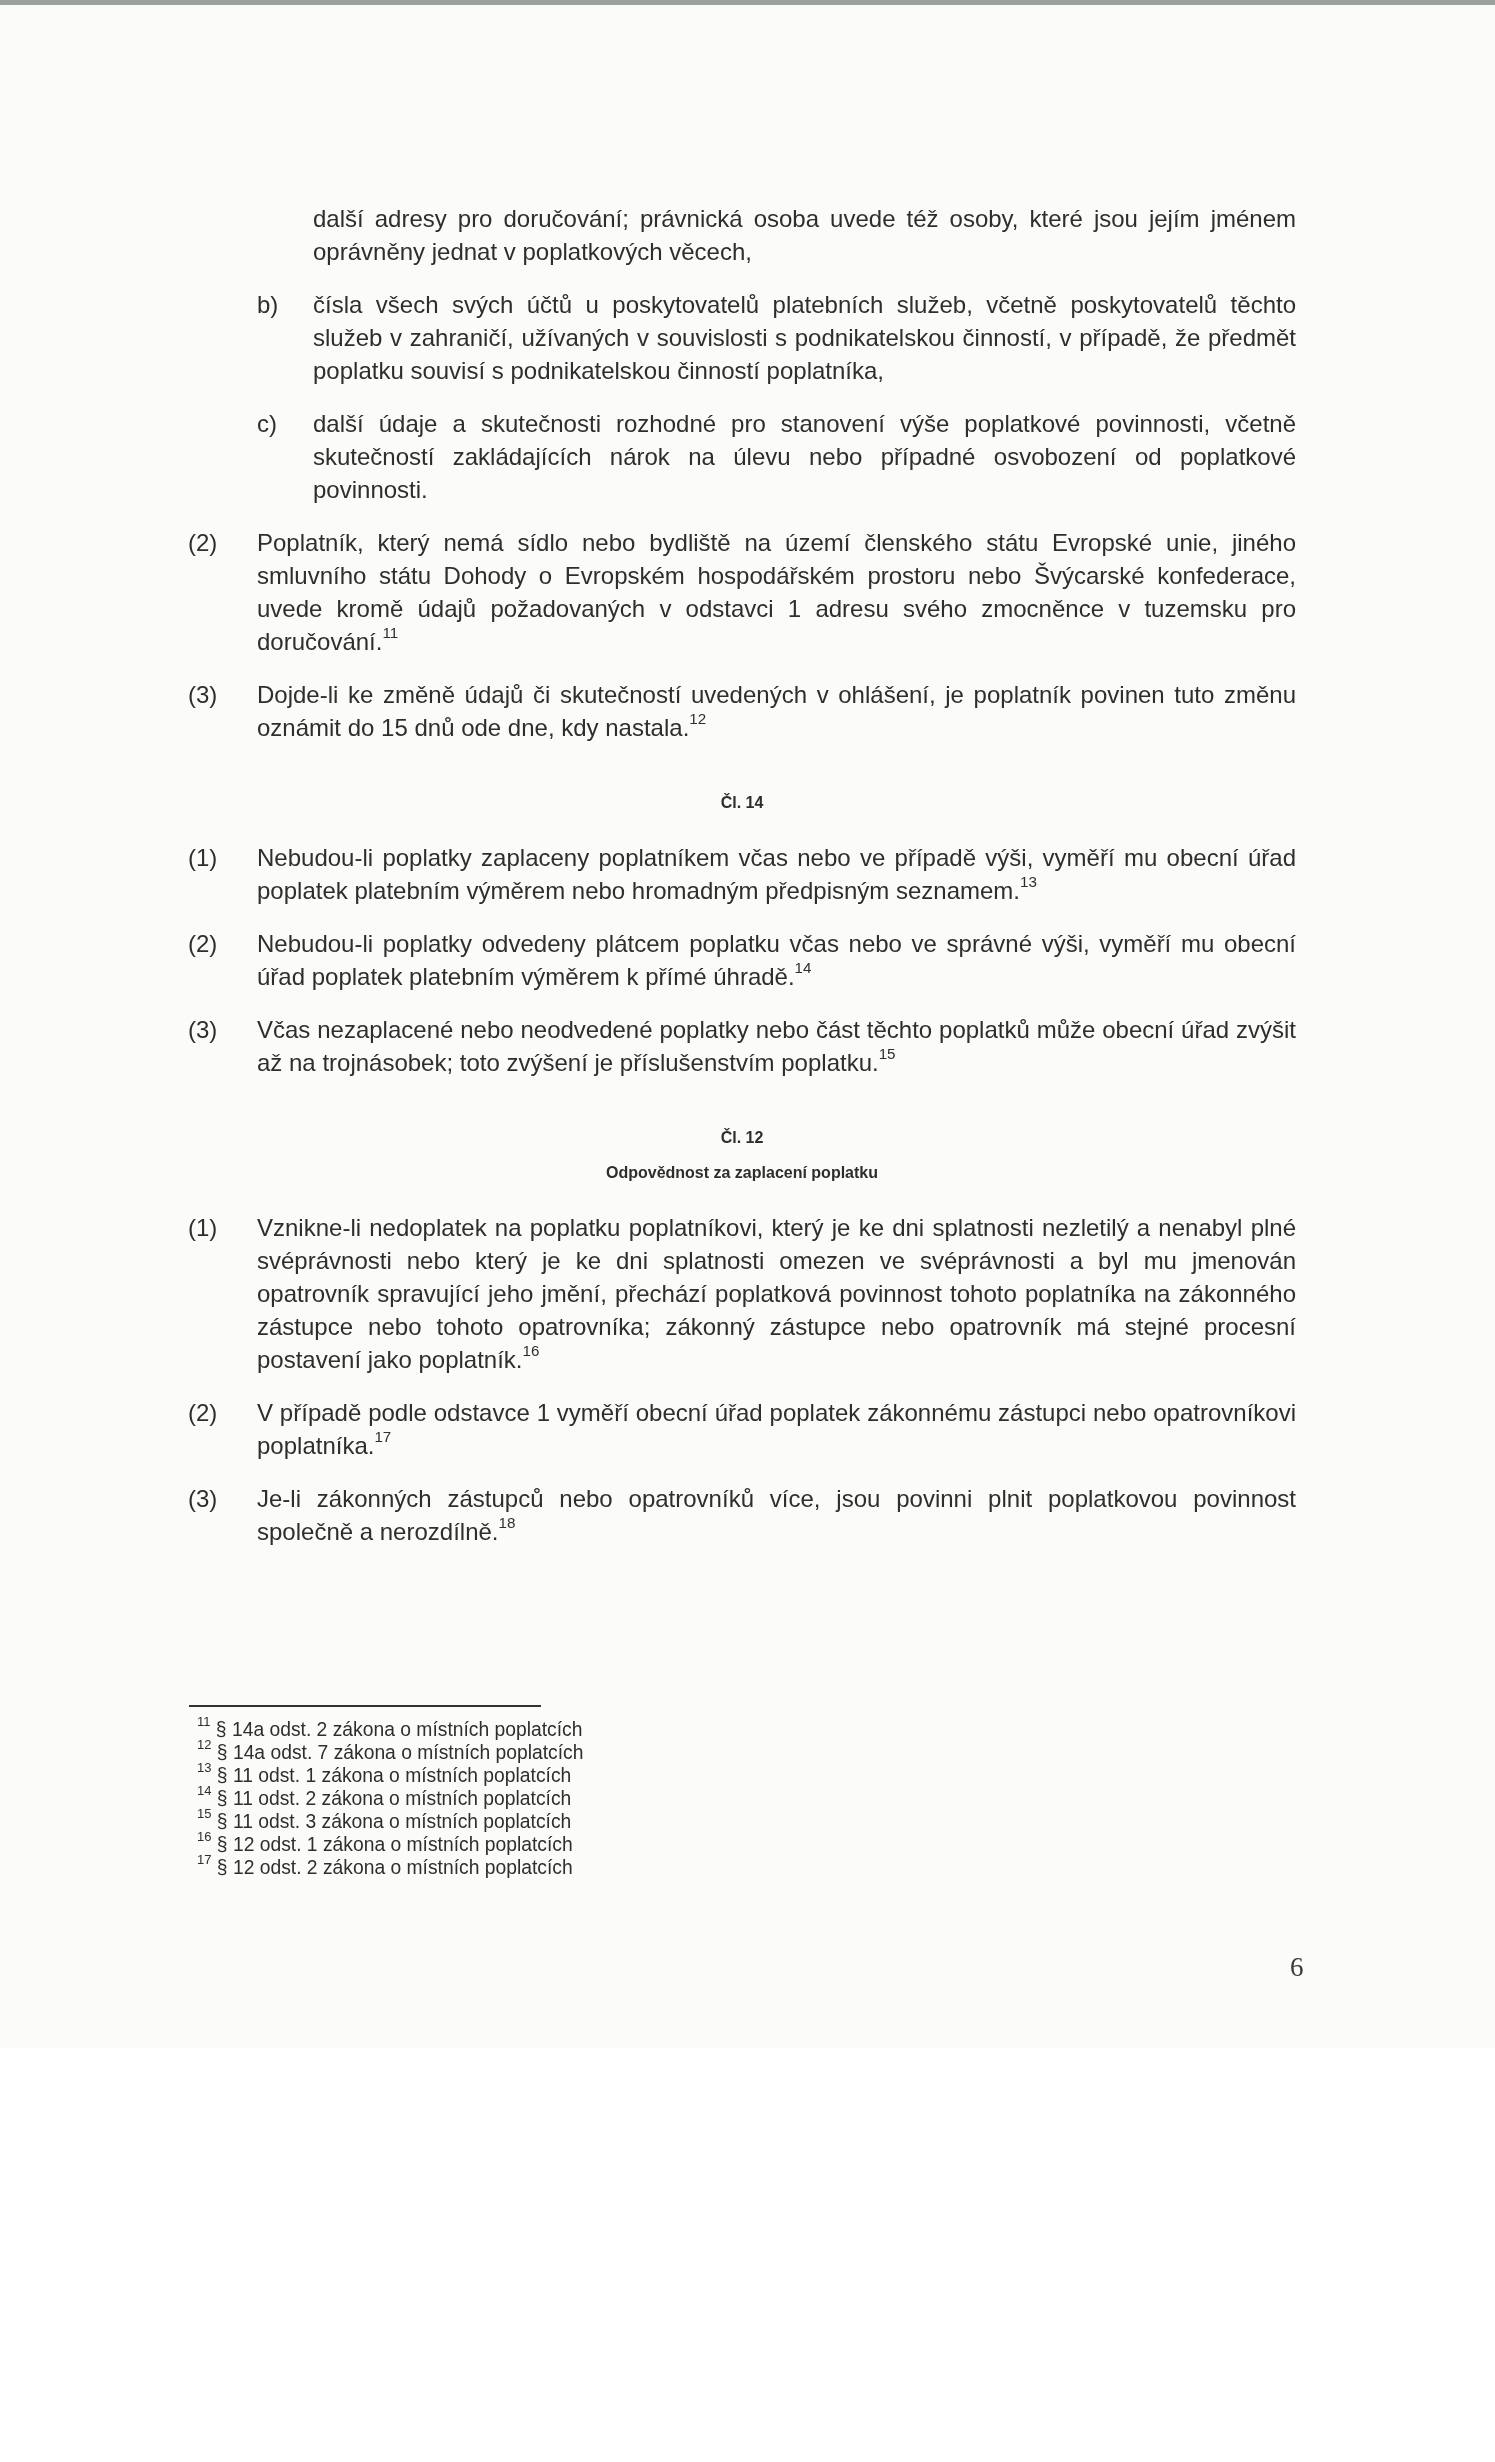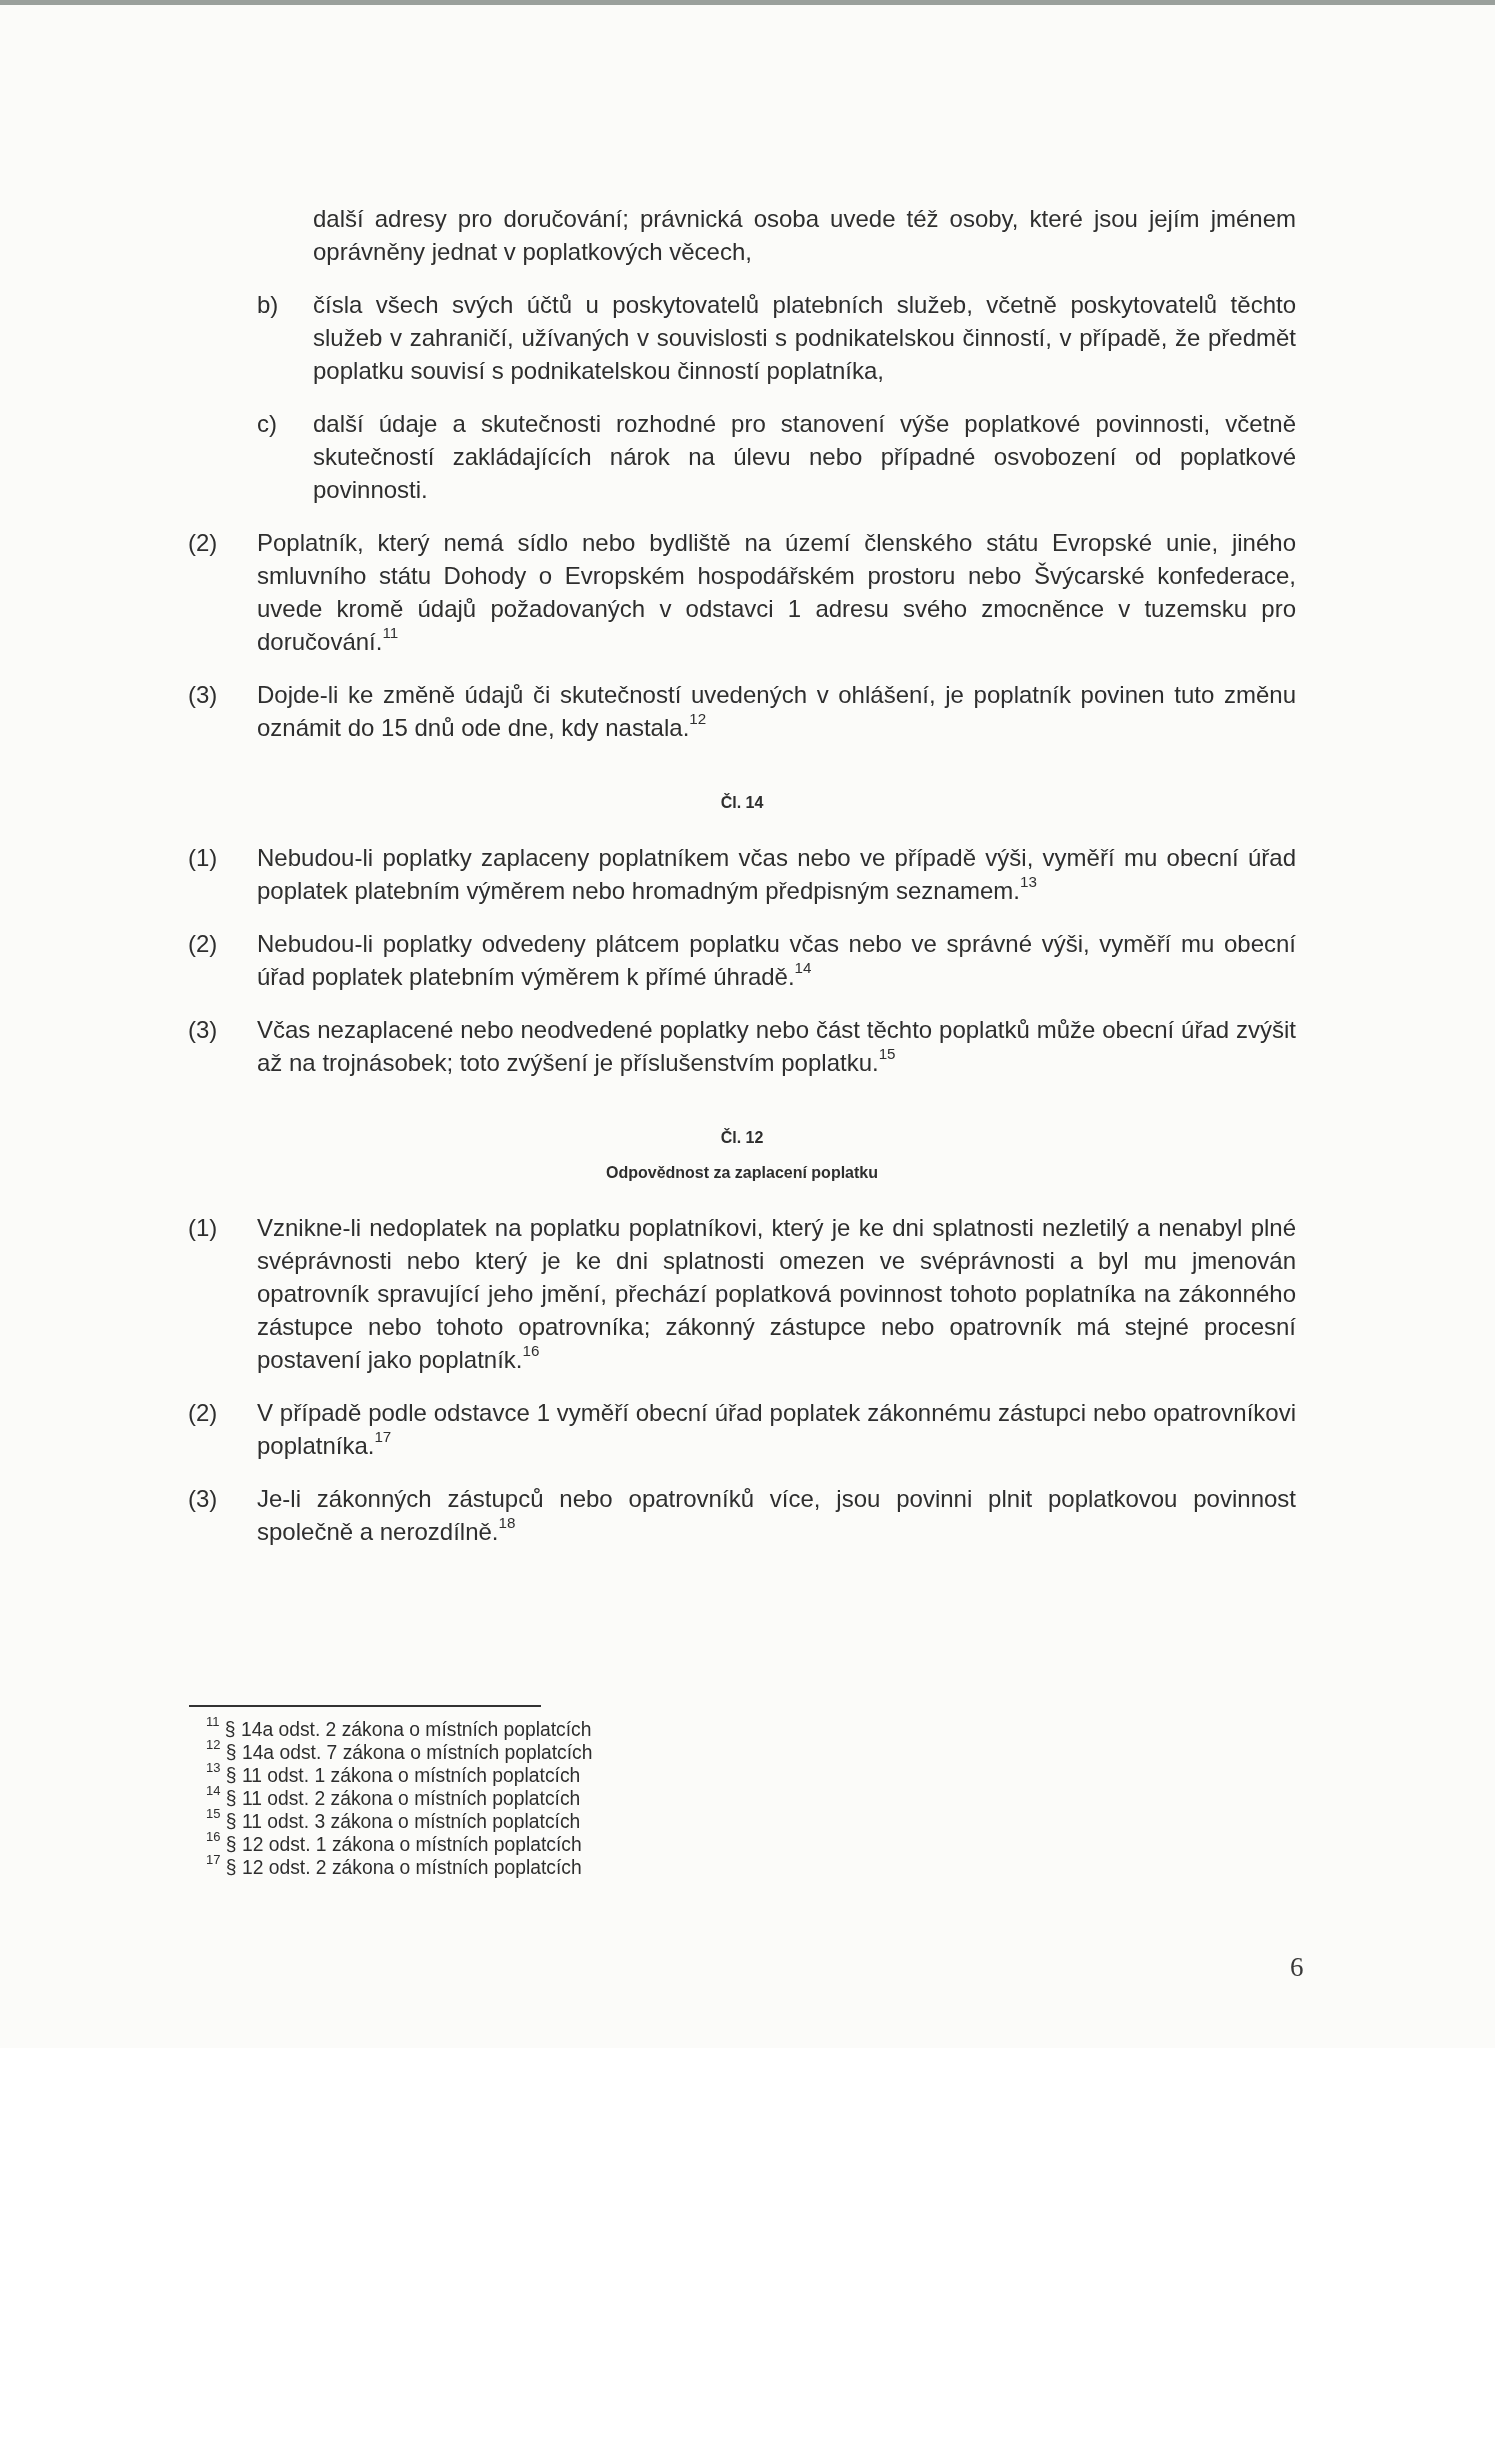--- a/index.html
+++ b/index.html
@@ -34,21 +34,21 @@
   sup { font-size: 15.2px; line-height: 0; position: relative; top: -3.5px; vertical-align: super; }
   .heading {
     text-align: center; font-weight: bold; font-size: 16px; line-height: 35px;
     margin-left: 0;
   }
   .head-block { margin-top: 41px; margin-bottom: 21px; }
   .fn-rule {
     position: absolute; left: 189px; top: 1705px; width: 352px; height: 1.8px; background: #333;
   }
   .footnotes {
-    position: absolute; left: 206px; top: 1718px;
+    position: absolute; left: 197px; top: 1718px;
     font-size: 19.3px; line-height: 23px;
   }
   .footnotes sup { font-size: 13px; top: -2.3px; }
   .page-number {
     position: absolute; left: 1290px; top: 1952px;
     font-family: "Liberation Serif", "DejaVu Serif", serif;
     font-size: 27px; color: #3a3a3a;
   }
 </style>
 </head>

